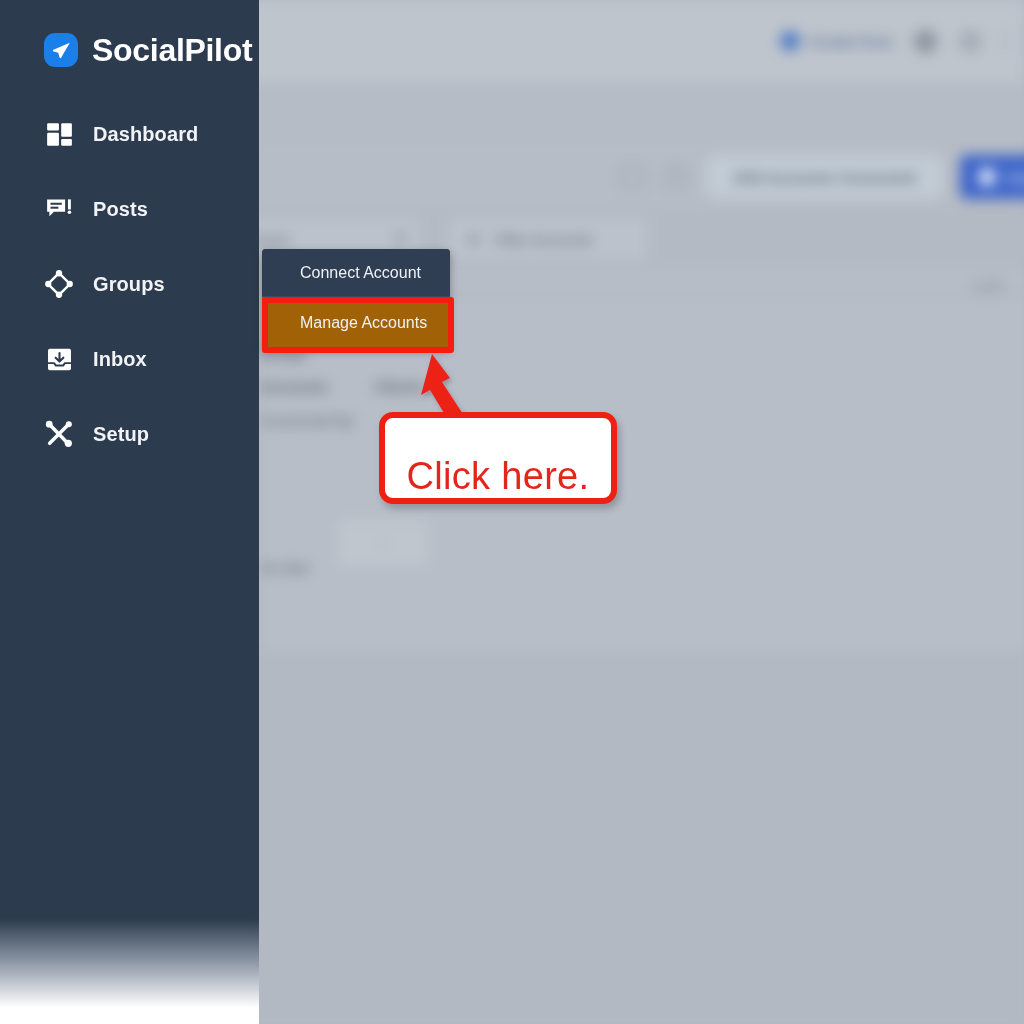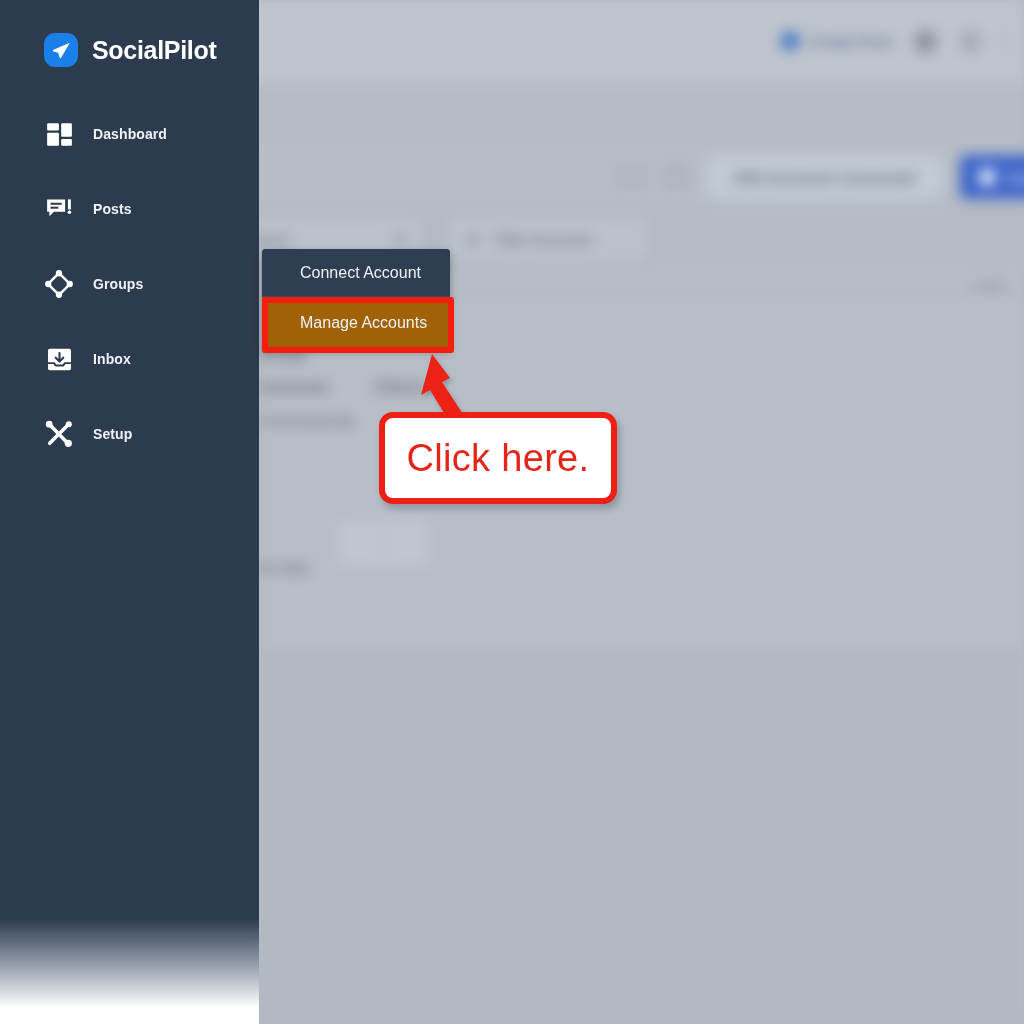--- a/index.html
+++ b/index.html
@@ -227,21 +227,21 @@
     margin-top: 24px;
   }
   .brand-mark {
     width: 34px; height: 34px;
     border-radius: 11px;
     background: #1a7fe8;
     display: flex; align-items: center; justify-content: center;
     flex: 0 0 auto;
   }
   .brand-name {
-    font-size: 25px;
+    font-size: 32px;
     font-weight: 700;
     color: #ffffff;
     letter-spacing: -0.3px;
   }
 
   .nav {
     margin-top: 32px;
   }
   .nav-item {
     display: flex;
@@ -251,21 +251,21 @@
     padding-left: 44px;
     margin-bottom: 23px;
     cursor: pointer;
   }
   .nav-icon {
     width: 30px; height: 30px;
     display: flex; align-items: center; justify-content: center;
     flex: 0 0 auto;
   }
   .nav-label {
-    font-size: 14px;
+    font-size: 20px;
     color: #f1f3f6;
     font-weight: 600;
     letter-spacing: 0.1px;
   }
   .nav-item.active .nav-label { color: #f5cf5f; }
 
   
   #dropdown {
     position: absolute;
     left: 262px; top: 249px;
@@ -309,21 +309,21 @@
   
   #callout {
     position: absolute;
     left: 379px; top: 412px;
     width: 238px; height: 92px;
     background: #ffffff;
     border: 6px solid #ed2013;
     border-radius: 14px;
     z-index: 50;
     display: flex;
-    align-items: center;
+    align-items: flex-end;
     justify-content: center;
     box-shadow: 3px 5px 7px rgba(60,70,85,0.33);
   }
   #callout-text {
     font-size: 38px;
     color: #e4261a;
     font-weight: 400;
     letter-spacing: 0.3px;
     white-space: nowrap;
   }

